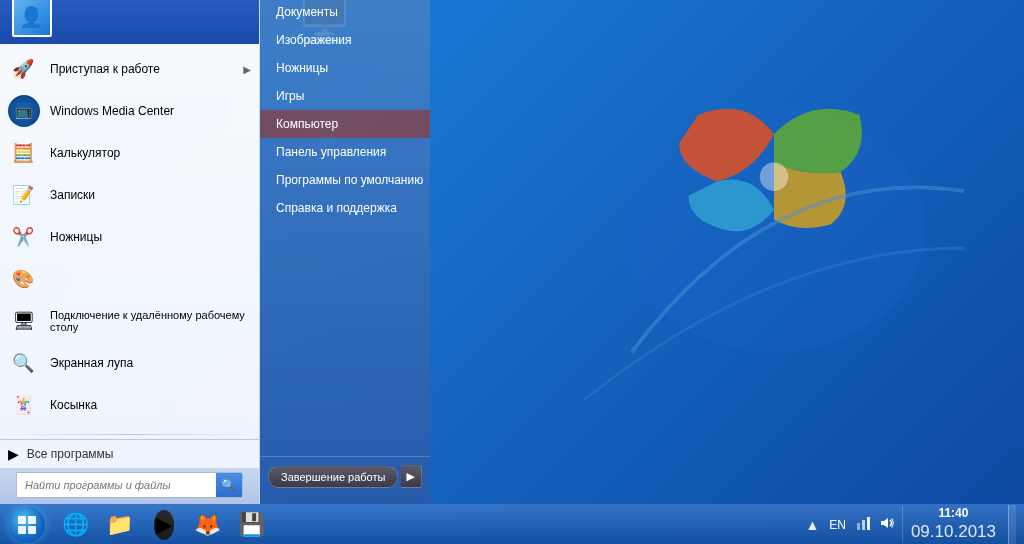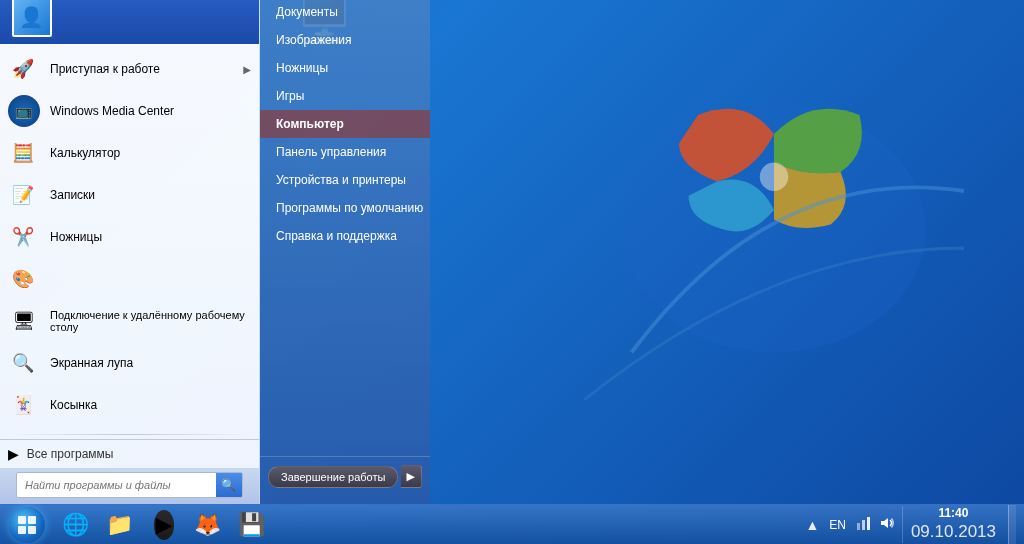--- a/index.html
+++ b/index.html
@@ -237,21 +237,20 @@
     .right-menu-item {
       padding: 7px 16px;
       color: white;
       font-size: 12px;
       cursor: pointer;
       white-space: nowrap;
     }
 
     .right-menu-item.highlighted {
       background: rgba(140,60,60,0.7);
-      font-weight: bold;
     }
 
     .start-menu-bottom-right {
       margin-top: auto;
       padding: 8px;
       border-top: 1px solid rgba(255,255,255,0.2);
       display: flex;
       align-items: center;
       justify-content: space-between;
     }
@@ -413,21 +412,20 @@
       </div>
     </div>
 
     <div class="start-menu-right">
       <div class="right-menu-item">Документы</div>
       <div class="right-menu-item">Изображения</div>
       <div class="right-menu-item">Ножницы</div>
       <div class="right-menu-item">Игры</div>
       <div class="right-menu-item highlighted">Компьютер</div>
       <div class="right-menu-item">Панель управления</div>
-      <div class="right-menu-item">Устройства и принтеры</div>
       <div class="right-menu-item">Программы по умолчанию</div>
       <div class="right-menu-item">Справка и поддержка</div>
 
       <div class="start-menu-bottom-right">
         <button class="shutdown-btn">
           <span>Завершение работы</span>
         </button>
         <button class="shutdown-arrow">▶</button>
       </div>
     </div>

